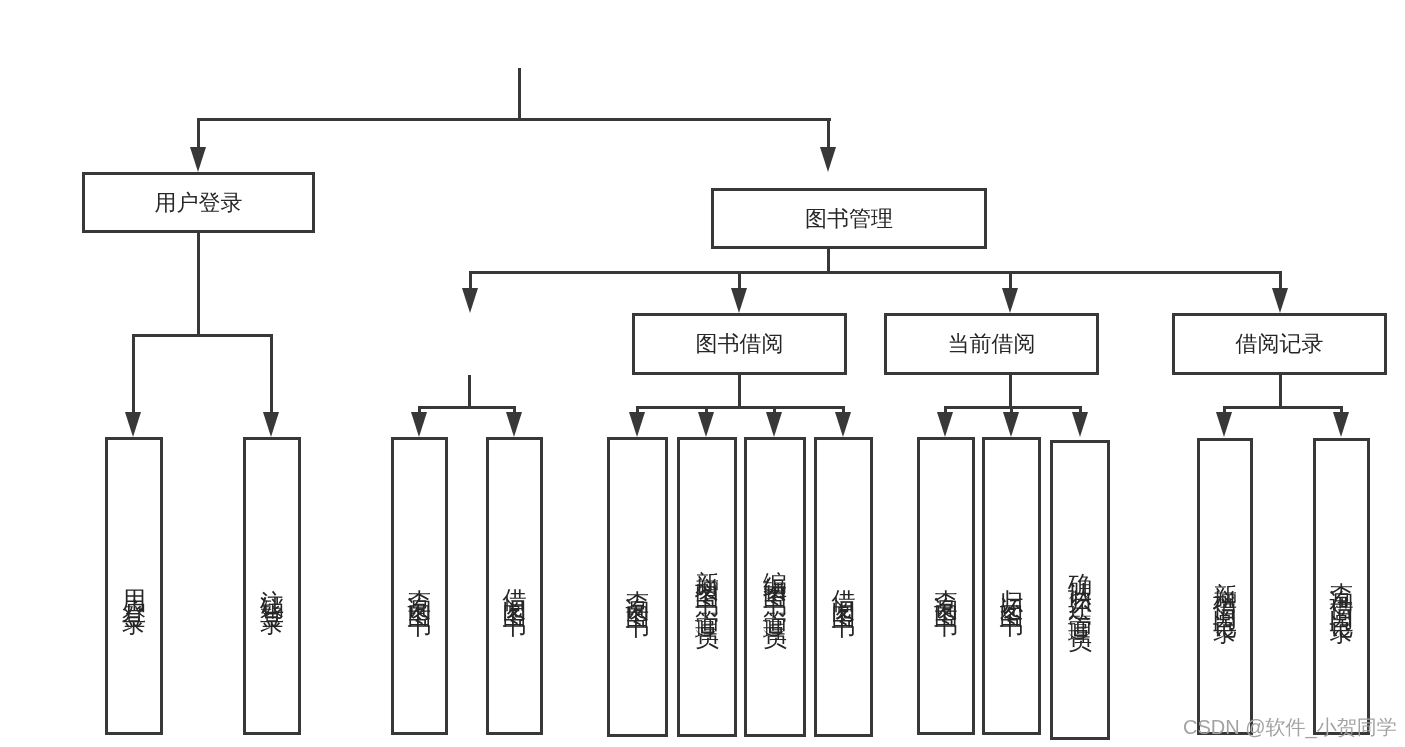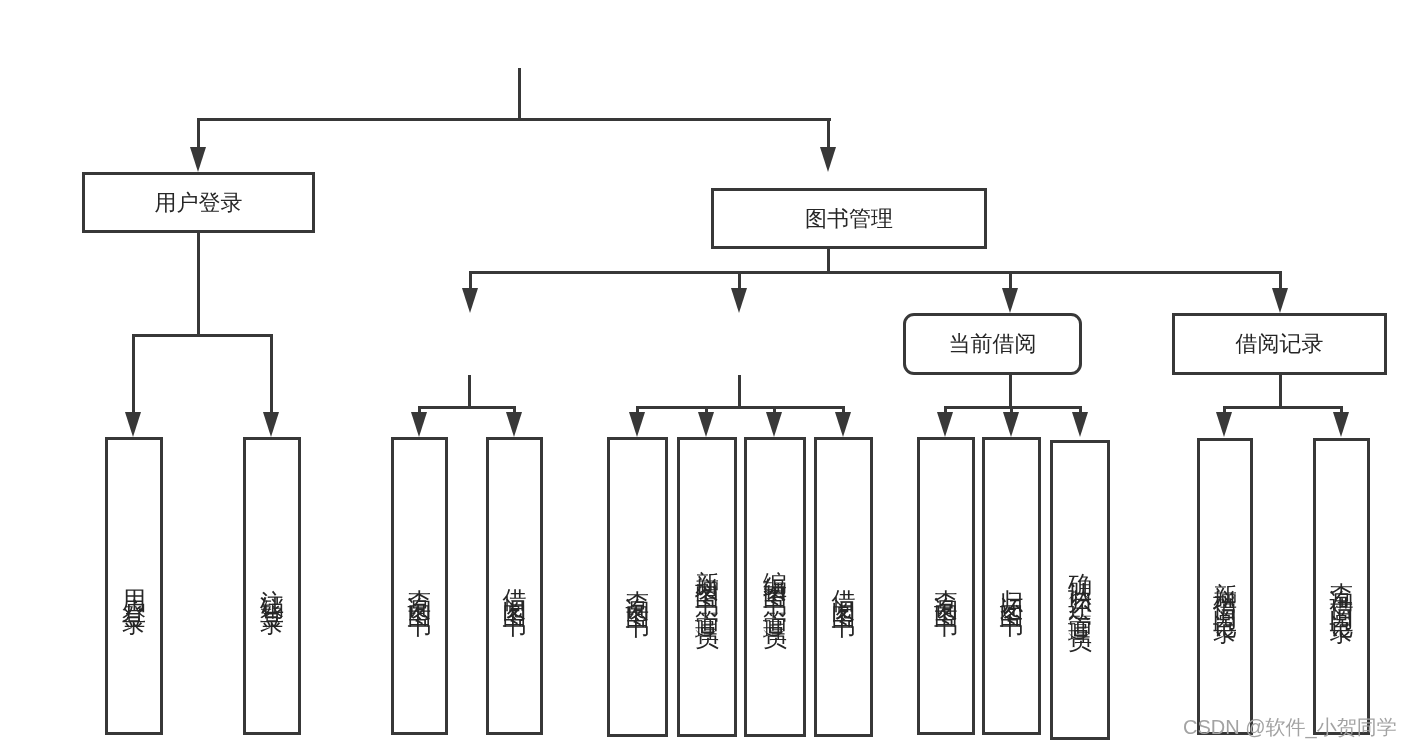--- a/index.html
+++ b/index.html
@@ -96,21 +96,24 @@
   <div class="arrow" style="left:1333px;top:412px;"></div>
 
 
   <div class="box" style="left:82px;top:172px;width:233px;height:61px;">
     <span>用户登录</span>
   </div>
   <div class="box" style="left:711px;top:172px;width:276px;height:61px;margin-top:16px;">
     <span>图书管理</span>
   </div>
 
-  <div class="box" style="left:903px;top:313px;width:179px;height:62px;border-radius:11px;">
+  <div class="box" style="left:632px;top:313px;width:215px;height:62px;">
+    <span>图书借阅</span>
+  </div>
+  <div class="box" style="left:884px;top:313px;width:215px;height:62px;">
     <span>当前借阅</span>
   </div>
   <div class="box" style="left:1172px;top:313px;width:215px;height:62px;">
     <span>借阅记录</span>
   </div>
 
   <div class="vbox" style="left:105px;top:437px;width:58px;height:298px;">
     <span class="vtext">用户登录</span>
   </div>
   <div class="vbox" style="left:243px;top:437px;width:58px;height:298px;">

